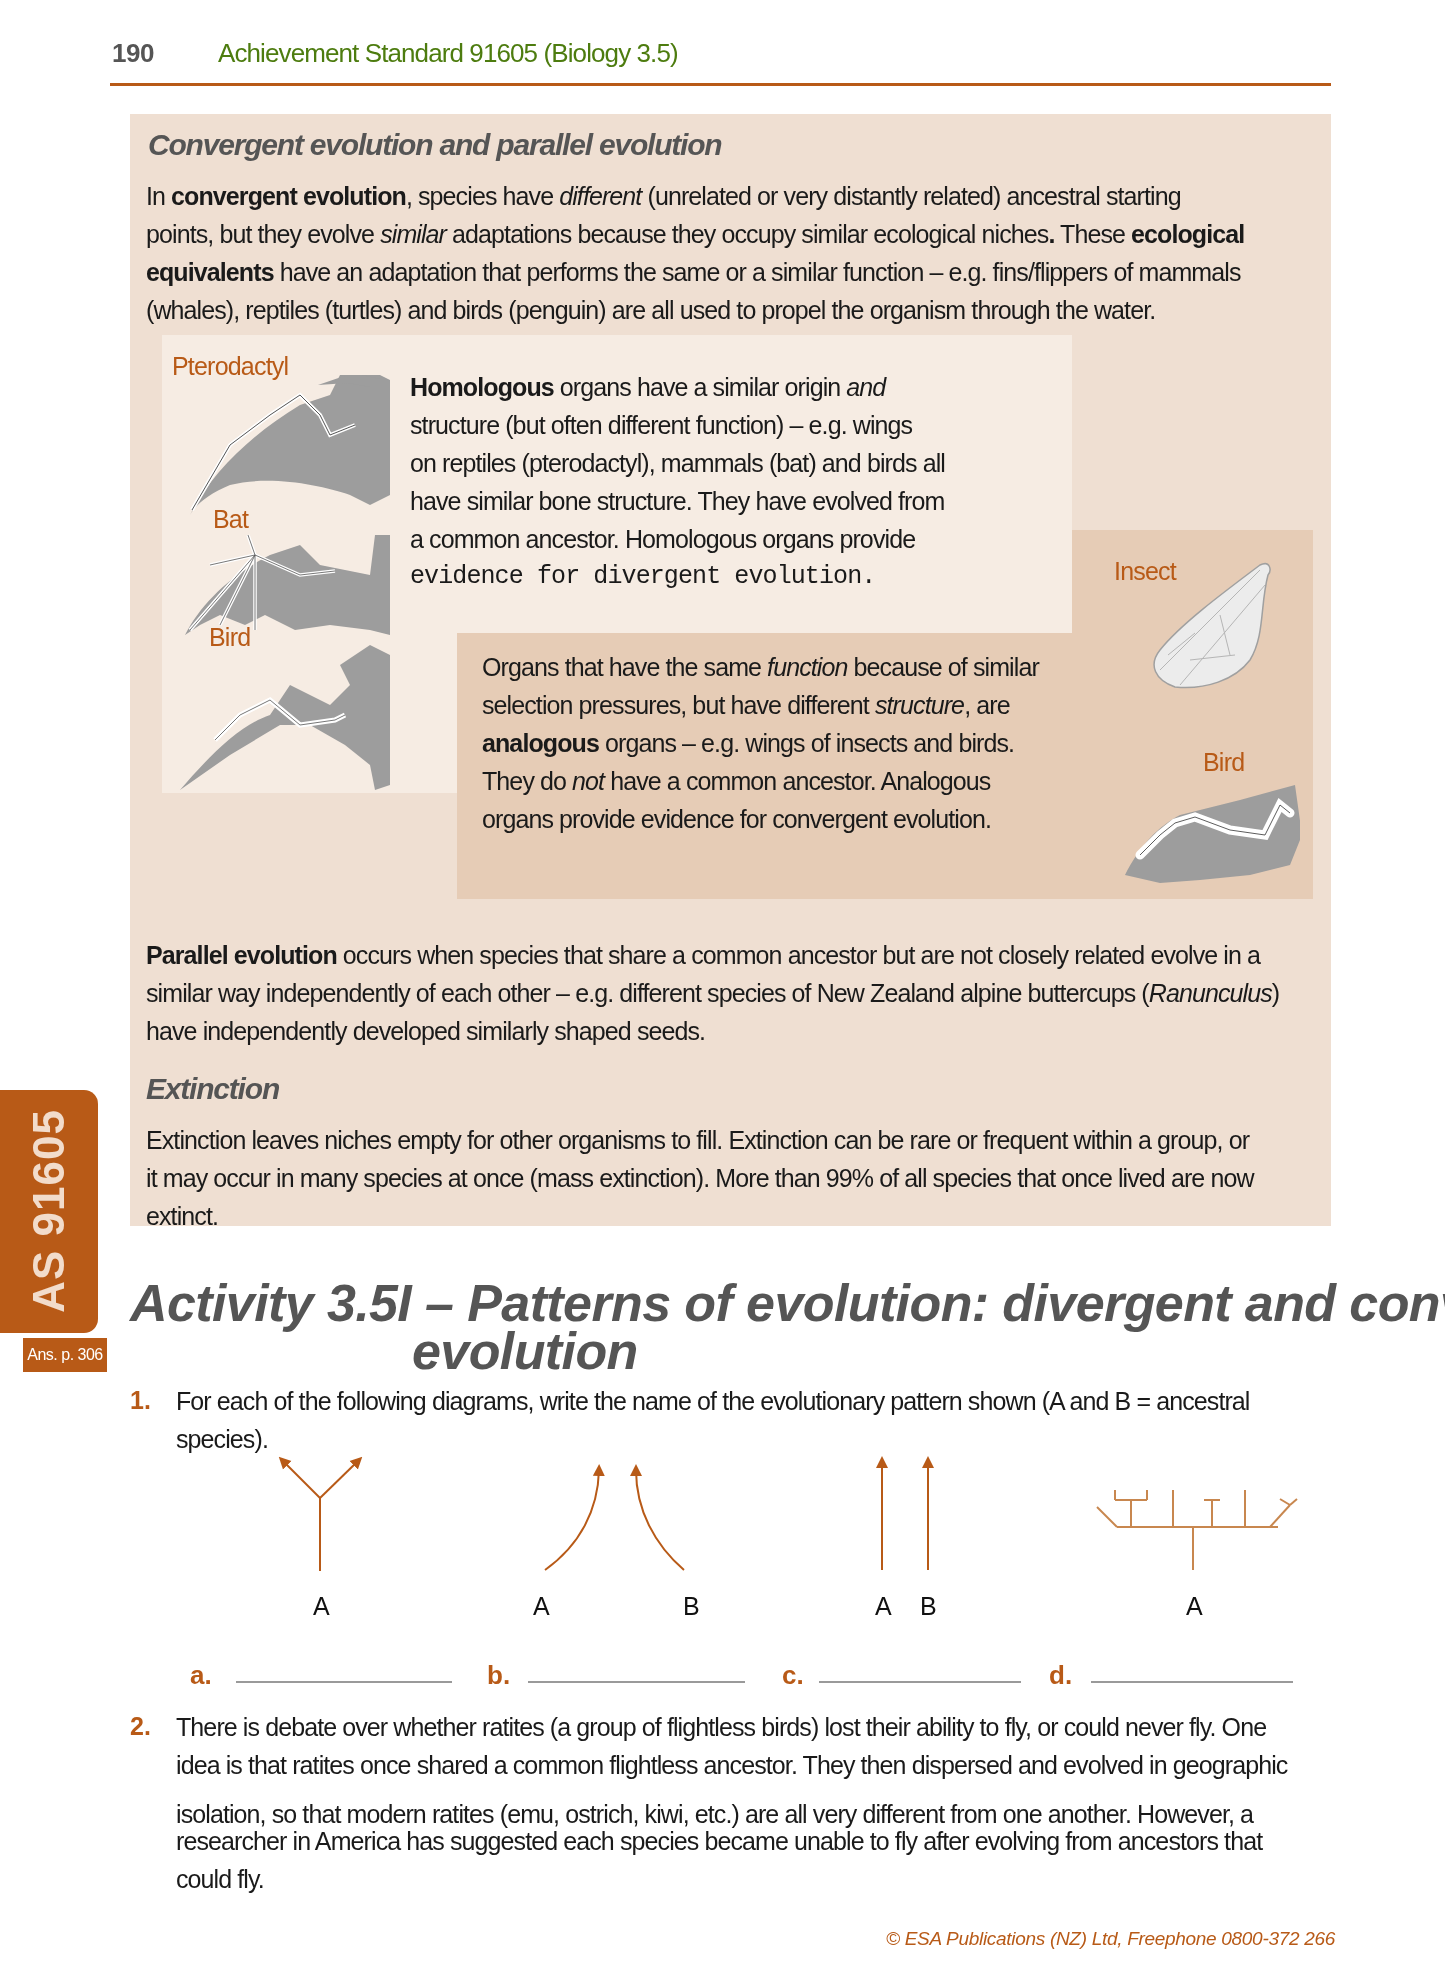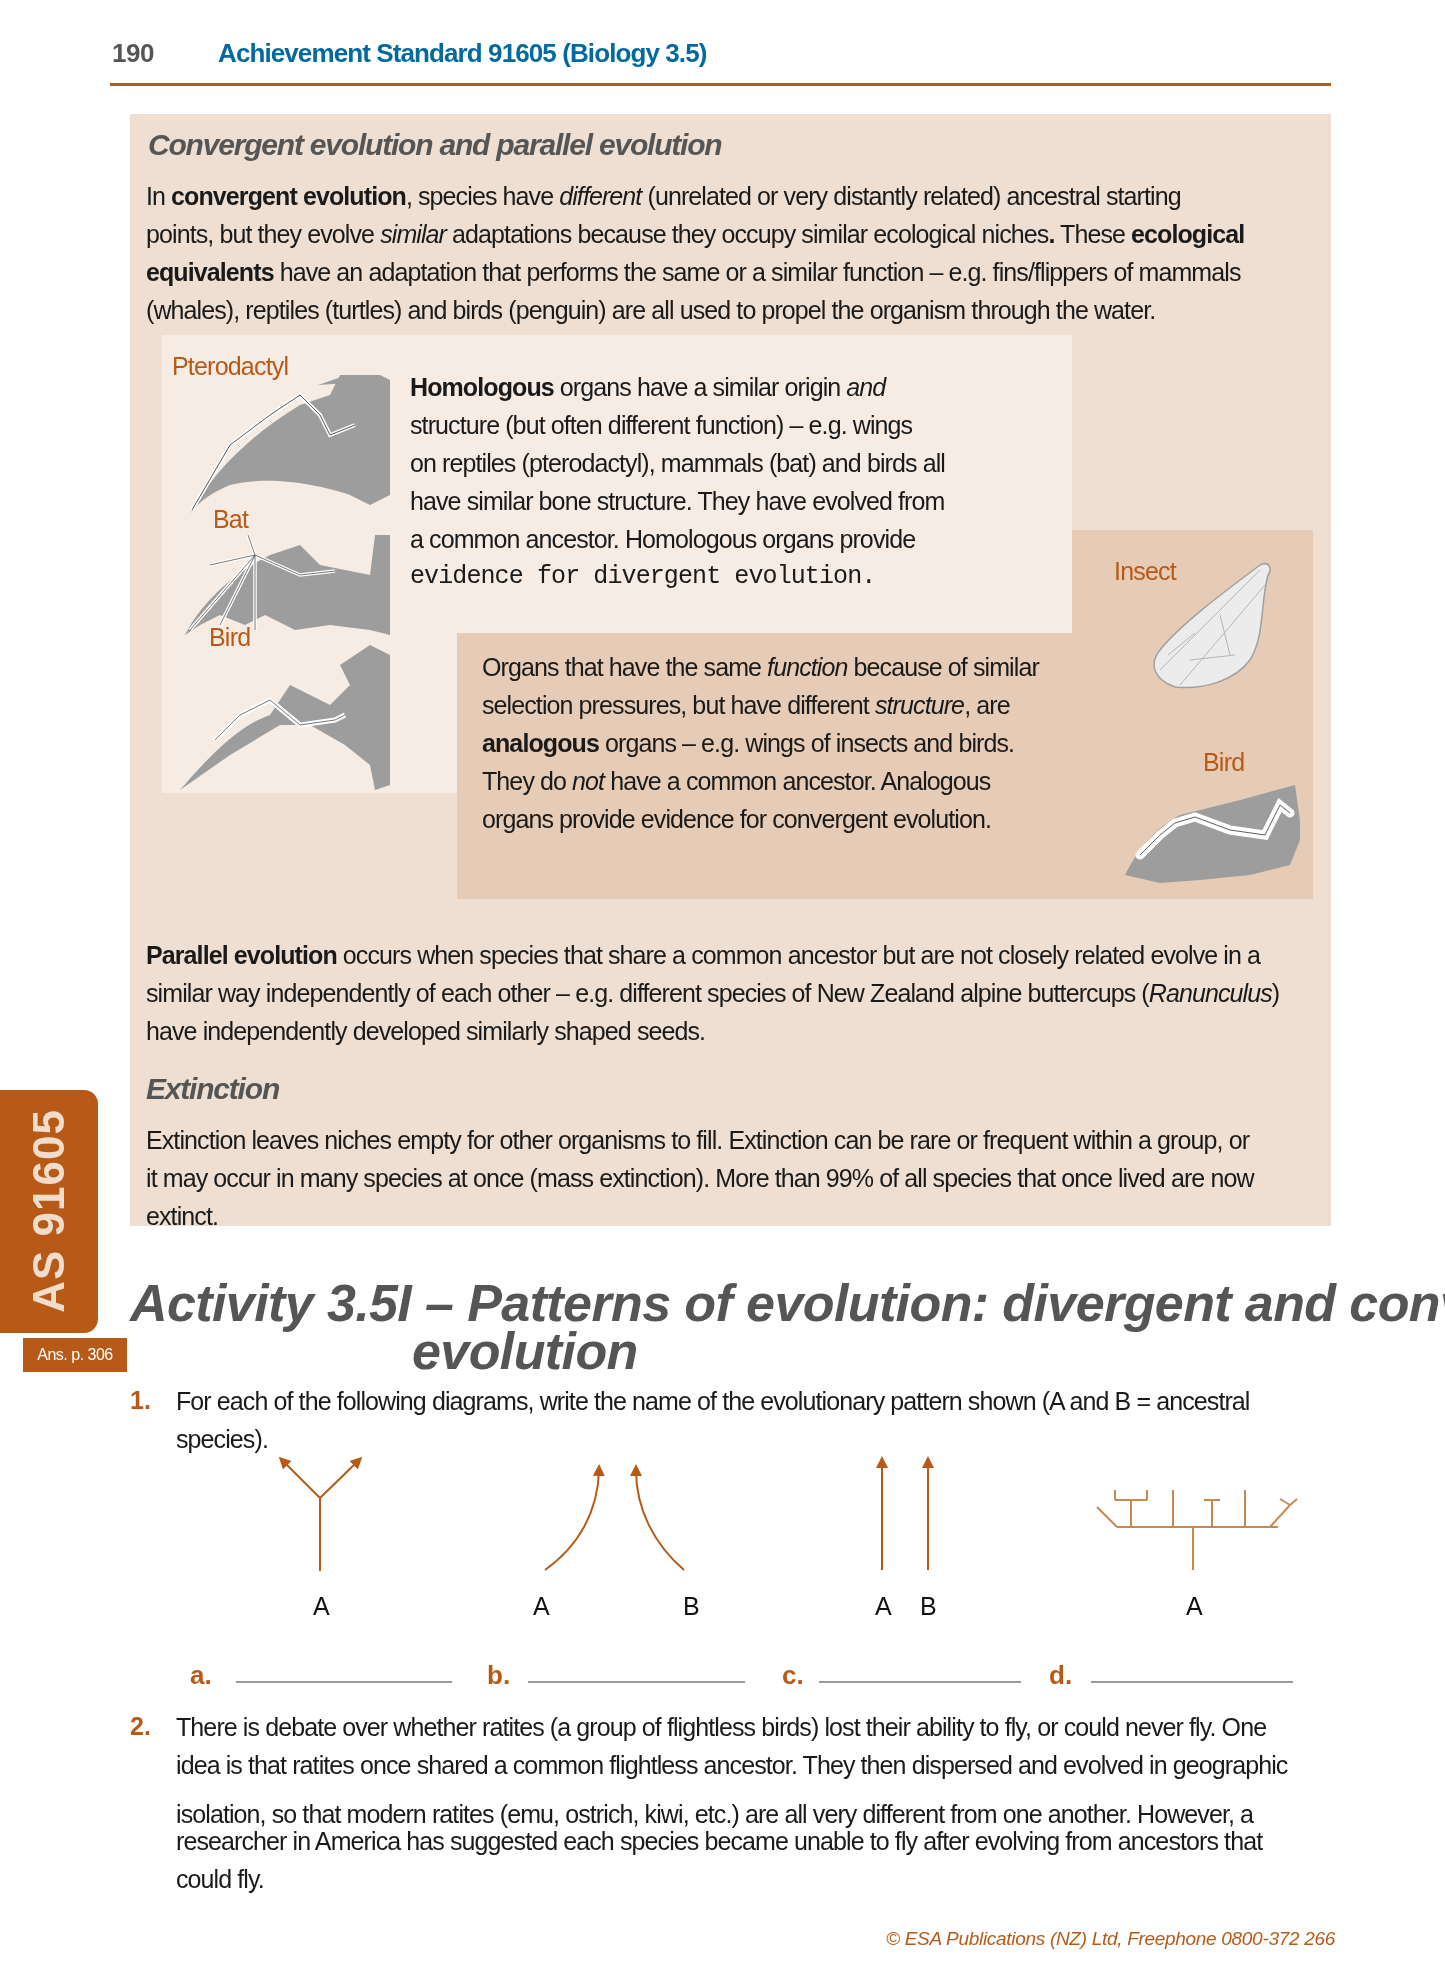--- a/index.html
+++ b/index.html
@@ -5,41 +5,41 @@
   html, body { margin:0; padding:0; }
   body { width:1445px; height:1978px; position:relative; background:#ffffff; overflow:hidden;
          font-family:"Liberation Sans", "DejaVu Sans", sans-serif; color:#1a1a1a; }
   .abs { position:absolute; }
   .line { position:absolute; white-space:nowrap; font-size:25px; letter-spacing:-0.9px; line-height:30px; }
   b, .b { font-weight:bold; }
   i { font-style:italic; }
 
   
   #page-num { left:112px; top:38px; font-size:26px; font-weight:bold; color:#555; letter-spacing:-0.5px; }
-  #page-header-title { left:218px; top:38px; font-size:26px; font-weight:bold; color:#0369a1; letter-spacing:-0.9px; }
+  #page-header-title { left:218px; top:38px; font-size:26px; font-weight:normal; color:#4d7c0f; letter-spacing:-0.9px; }
   #header-rule { left:110px; top:83px; width:1221px; height:3px; background:#b85a17; }
 
   
   #info-box { left:130px; top:114px; width:1201px; height:1112px; background:#efdfd2; }
   .section-heading { position:absolute; font-size:30px; font-weight:bold; font-style:italic; color:#555; letter-spacing:-1.2px; white-space:nowrap; }
 
   
   #homologous-panel-top { left:162px; top:335px; width:910px; height:298px; background:#f6ece3; }
   #homologous-panel-left { left:162px; top:633px; width:295px; height:160px; background:#f6ece3; }
   
   #analogous-panel-main { left:457px; top:633px; width:856px; height:266px; background:#e6ccb6; }
   #analogous-panel-right { left:1072px; top:530px; width:241px; height:103px; background:#e6ccb6; }
 
   .organism-label { position:absolute; font-size:25px; color:#b85a17; letter-spacing:-0.8px; white-space:nowrap; }
 
   
   #side-tab { left:0; top:1090px; width:98px; height:243px; background:#b85a17; border-radius:0 14px 14px 0; }
   #side-tab-text { position:absolute; left:49px; top:121px; transform:translate(-50%,-50%) rotate(-90deg);
                    font-size:44px; font-weight:bold; color:#f2dccb; white-space:nowrap; letter-spacing:1px; }
-  #ans-ref { left:23px; top:1338px; width:104px; height:34px; background:#b85a17; color:#fff; font-size:16px;
+  #ans-ref { left:23px; top:1338px; width:84px; height:34px; background:#b85a17; color:#fff; font-size:16px;
              line-height:34px; text-align:center; letter-spacing:-0.5px; white-space:nowrap; }
 
   
   .activity-title { position:absolute; font-size:52px; font-weight:bold; font-style:italic; color:#555; letter-spacing:-0.6px; white-space:nowrap; }
   .q-num { position:absolute; font-size:25px; font-weight:bold; color:#b85a17; }
   .answer-letter { position:absolute; font-size:26px; font-weight:bold; color:#b85a17; }
   .answer-line { position:absolute; height:2px; background:#9a9a9a; }
   .diagram-label { position:absolute; font-size:25px; color:#111; }
   #footer { right:110px; top:1928px; font-size:19px; font-style:italic; color:#b85a17; white-space:nowrap; letter-spacing:-0.3px; }
 </style>

